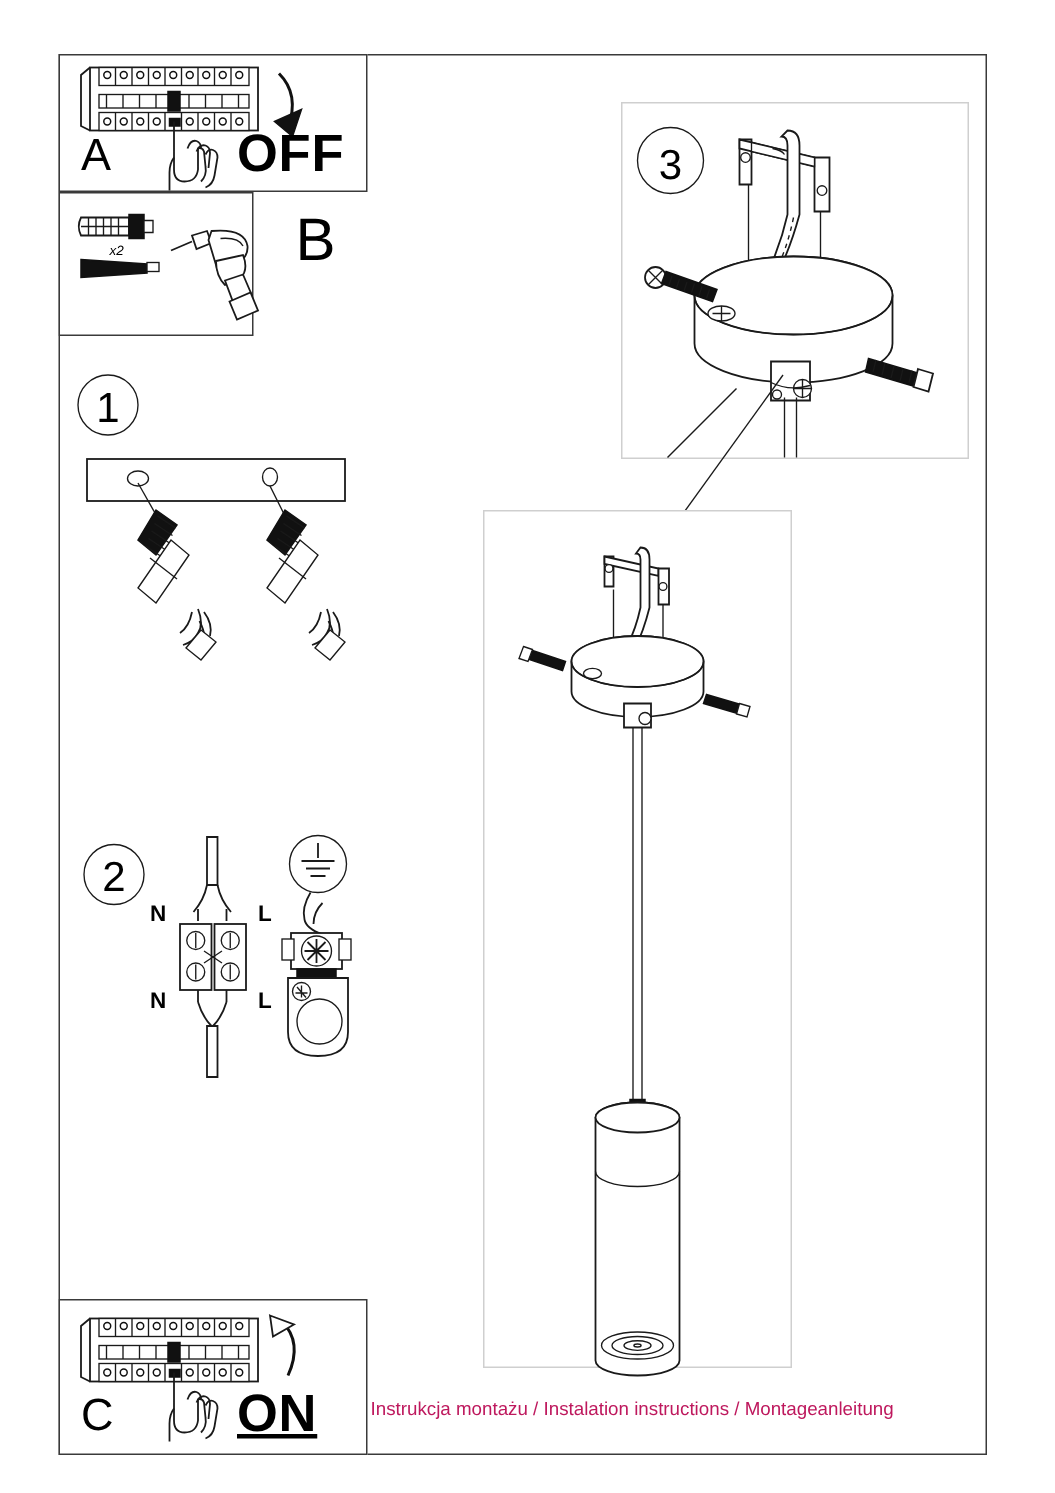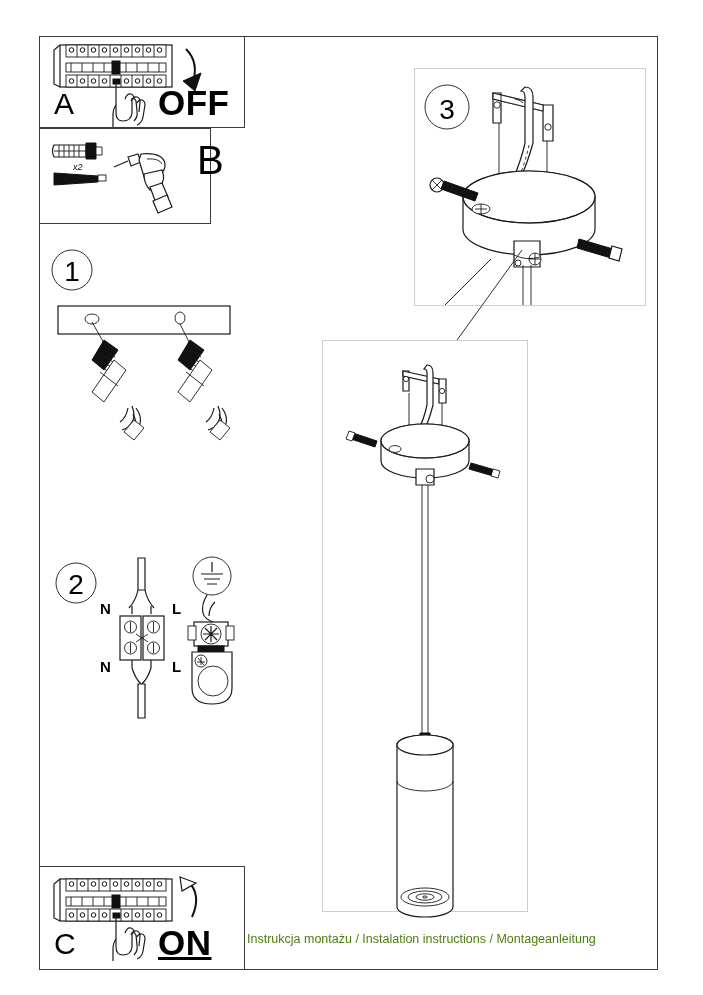--- a/index.html
+++ b/index.html
@@ -3,31 +3,31 @@
 <meta charset="utf-8">
 <style>
   html,body{margin:0;padding:0;background:#ffffff;}
   body{width:703px;height:995px;font-family:"Liberation Sans",sans-serif;color:#000;}
   #sheet{position:relative;width:703px;height:995px;overflow:hidden;background:#fff;}
   .abs{position:absolute;}
   .outer-border{left:39px;top:36px;width:619px;height:934px;border:1.6px solid #3a3a3a;box-sizing:border-box;}
   .panel{border:1.4px solid #3a3a3a;box-sizing:border-box;background:#fff;}
   .panel-light{border:1px solid #cfcfcf;box-sizing:border-box;background:#fff;}
   .panel-A{left:39px;top:36px;width:206px;height:92px;}
-  .panel-B{left:39px;top:128px;width:172px;height:96px;}
+  .panel-B{left:39px;top:128px;width:130px;height:96px;}
   .panel-C{left:39px;top:866px;width:206px;height:104px;}
   .panel-3{left:414px;top:68px;width:232px;height:238px;}
   .panel-main{left:322px;top:340px;width:206px;height:572px;}
   .letter{font-size:30px;line-height:1;font-weight:400;font-family:"Liberation Sans",sans-serif;}
   .word{font-size:35px;line-height:1;font-weight:700;letter-spacing:.5px;}
   .stepnum{font-size:28px;font-weight:400;text-anchor:middle;font-family:"Liberation Sans",sans-serif;}
   .nl{font-size:15px;font-weight:700;}
   .x2{font-size:9px;font-style:italic;}
   .caption{left:247px;top:930px;width:400px;}
-  .caption div{font-size:12.5px;line-height:19px;color:#4d7c0f;white-space:nowrap;}
+  .caption div{font-size:12.5px;line-height:19px;color:#be185d;white-space:nowrap;}
   svg{display:block;overflow:visible;}
   .ln{fill:none;stroke:#1a1a1a;stroke-width:1.2;}
   .ln-thin{fill:none;stroke:#1a1a1a;stroke-width:.9;}
   .ln-thick{fill:none;stroke:#111;stroke-width:2;}
   .fw{fill:#fff;stroke:#1a1a1a;stroke-width:1.2;}
   .fw-thin{fill:#fff;stroke:#1a1a1a;stroke-width:.9;}
   .fk{fill:#111;stroke:#111;stroke-width:1;}
 </style>
 </head>
 <body>

